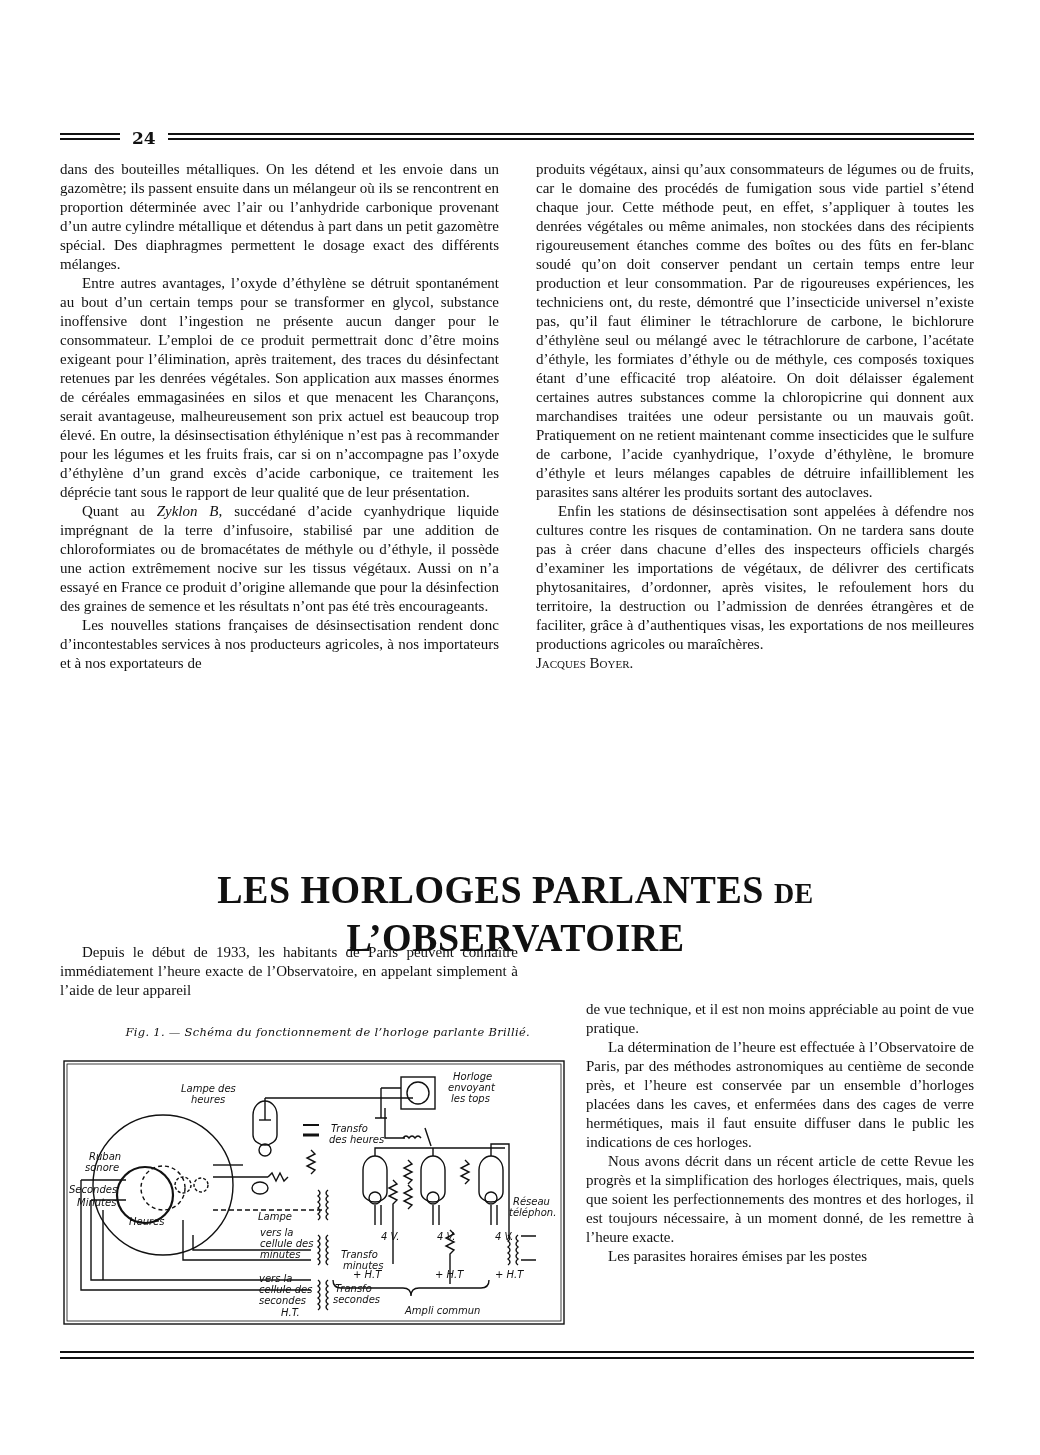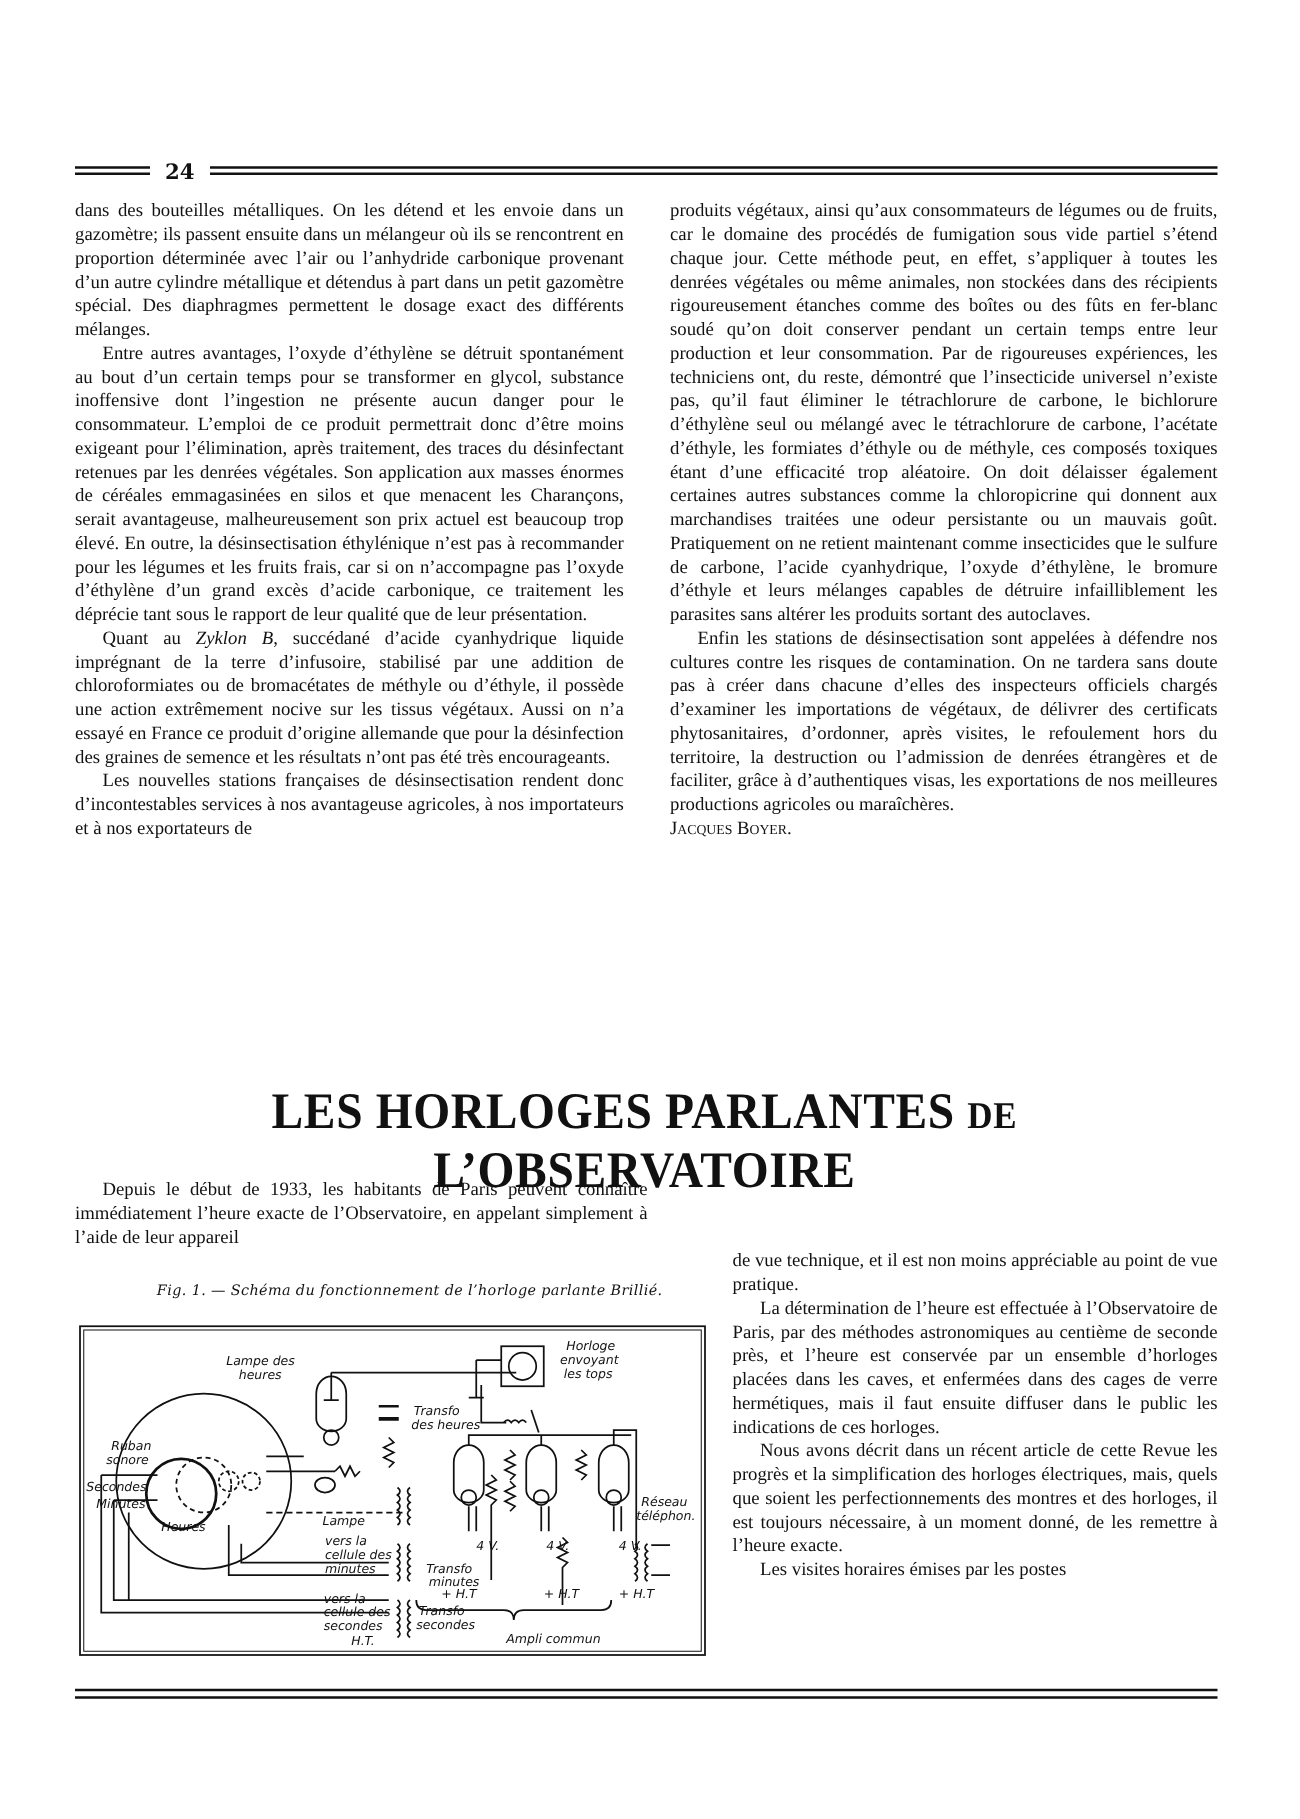--- a/index.html
+++ b/index.html
@@ -51,21 +51,21 @@
       <div class="dbl" style="left:108px;top:3px;width:806px;"></div>
       <div class="dbl" style="left:108px;top:8px;width:806px;"></div>
     </div>
     <div class="pagenum">24</div>
   </div>
 
   <div class="col col1">
     <p>dans des bouteilles métalliques. On les détend et les envoie dans un gazomètre; ils passent ensuite dans un mélangeur où ils se rencontrent en proportion déterminée avec l’air ou l’anhydride carbonique provenant d’un autre cylindre métallique et détendus à part dans un petit gazomètre spécial. Des diaphragmes permettent le dosage exact des différents mélanges.</p>
     <p class="ind">Entre autres avantages, l’oxyde d’éthylène se détruit spontanément au bout d’un certain temps pour se transformer en glycol, substance inoffensive dont l’ingestion ne présente aucun danger pour le consommateur. L’emploi de ce produit permettrait donc d’être moins exigeant pour l’élimination, après traitement, des traces du désinfectant retenues par les denrées végétales. Son application aux masses énormes de céréales emmagasinées en silos et que menacent les Charançons, serait avantageuse, malheureusement son prix actuel est beaucoup trop élevé. En outre, la désinsectisation éthylénique n’est pas à recommander pour les légumes et les fruits frais, car si on n’accompagne pas l’oxyde d’éthylène d’un grand excès d’acide carbonique, ce traitement les déprécie tant sous le rapport de leur qualité que de leur présentation.</p>
     <p class="ind"><span>Quant au </span><i>Zyklon B</i><span>, succédané d’acide cyanhydrique liquide imprégnant de la terre d’infusoire, stabilisé par une addition de chloroformiates ou de bromacétates de méthyle ou d’éthyle, il possède une action extrêmement nocive sur les tissus végétaux. Aussi on n’a essayé en France ce produit d’origine allemande que pour la désinfection des graines de semence et les résultats n’ont pas été très encourageants.</span></p>
-    <p class="ind">Les nouvelles stations françaises de désinsectisation rendent donc d’incontestables services à nos avantageuse agricoles, à nos importateurs et à nos exportateurs de</p>
+    <p class="ind">Les nouvelles stations françaises de désinsectisation rendent donc d’incontestables services à nos producteurs agricoles, à nos importateurs et à nos exportateurs de</p>
   </div>
 
   <div class="col col2">
     <p>produits végétaux, ainsi qu’aux consommateurs de légumes ou de fruits, car le domaine des procédés de fumigation sous vide partiel s’étend chaque jour. Cette méthode peut, en effet, s’appliquer à toutes les denrées végétales ou même animales, non stockées dans des récipients rigoureusement étanches comme des boîtes ou des fûts en fer-blanc soudé qu’on doit conserver pendant un certain temps entre leur production et leur consommation. Par de rigoureuses expériences, les techniciens ont, du reste, démontré que l’insecticide universel n’existe pas, qu’il faut éliminer le tétrachlorure de carbone, le bichlorure d’éthylène seul ou mélangé avec le tétrachlorure de carbone, l’acétate d’éthyle, les formiates d’éthyle ou de méthyle, ces composés toxiques étant d’une efficacité trop aléatoire. On doit délaisser également certaines autres substances comme la chloropicrine qui donnent aux marchandises traitées une odeur persistante ou un mauvais goût. Pratiquement on ne retient maintenant comme insecticides que le sulfure de carbone, l’acide cyanhydrique, l’oxyde d’éthylène, le bromure d’éthyle et leurs mélanges capables de détruire infailliblement les parasites sans altérer les produits sortant des autoclaves.</p>
     <p class="ind">Enfin les stations de désinsectisation sont appelées à défendre nos cultures contre les risques de contamination. On ne tardera sans doute pas à créer dans chacune d’elles des inspecteurs officiels chargés d’examiner les importations de végétaux, de délivrer des certificats phytosanitaires, d’ordonner, après visites, le refoulement hors du territoire, la destruction ou l’admission de denrées étrangères et de faciliter, grâce à d’authentiques visas, les exportations de nos meilleures productions agricoles ou maraîchères.</p>
     <p class="sig">Jacques Boyer.</p>
   </div>
 
   <div class="title">
     <span>LES HORLOGES PARLANTES</span>
@@ -74,21 +74,21 @@
   </div>
 
   <div class="col col3">
     <p class="ind">Depuis le début de 1933, les habitants de Paris peuvent connaître immédiatement l’heure exacte de l’Observatoire, en appelant simplement à l’aide de leur appareil</p>
   </div>
 
   <div class="col col5">
     <p>de vue technique, et il est non moins appréciable au point de vue pratique.</p>
     <p class="ind">La détermination de l’heure est effectuée à l’Observatoire de Paris, par des méthodes astronomiques au centième de seconde près, et l’heure est conservée par un ensemble d’horloges placées dans les caves, et enfermées dans des cages de verre hermétiques, mais il faut ensuite diffuser dans le public les indications de ces horloges.</p>
     <p class="ind">Nous avons décrit dans un récent article de cette Revue les progrès et la simplification des horloges électriques, mais, quels que soient les perfectionnements des montres et des horloges, il est toujours nécessaire, à un moment donné, de les remettre à l’heure exacte.</p>
-    <p class="ind">Les visites horaires émises par les postes</p>
+    <p class="ind">Les parasites horaires émises par les postes</p>
   </div>
 
   <div class="caption">Fig. 1. — Schéma du fonctionnement de l’horloge parlante Brillié.</div>
 
   <div class="figure">
     <svg width="502" height="265" viewBox="0 0 502 265">
       <g fill="none" stroke="#111" stroke-width="1.4">
 
         <rect x="1" y="1" width="500" height="263"></rect>
         <rect x="4" y="4" width="494" height="257" stroke-width="0.8"></rect>

